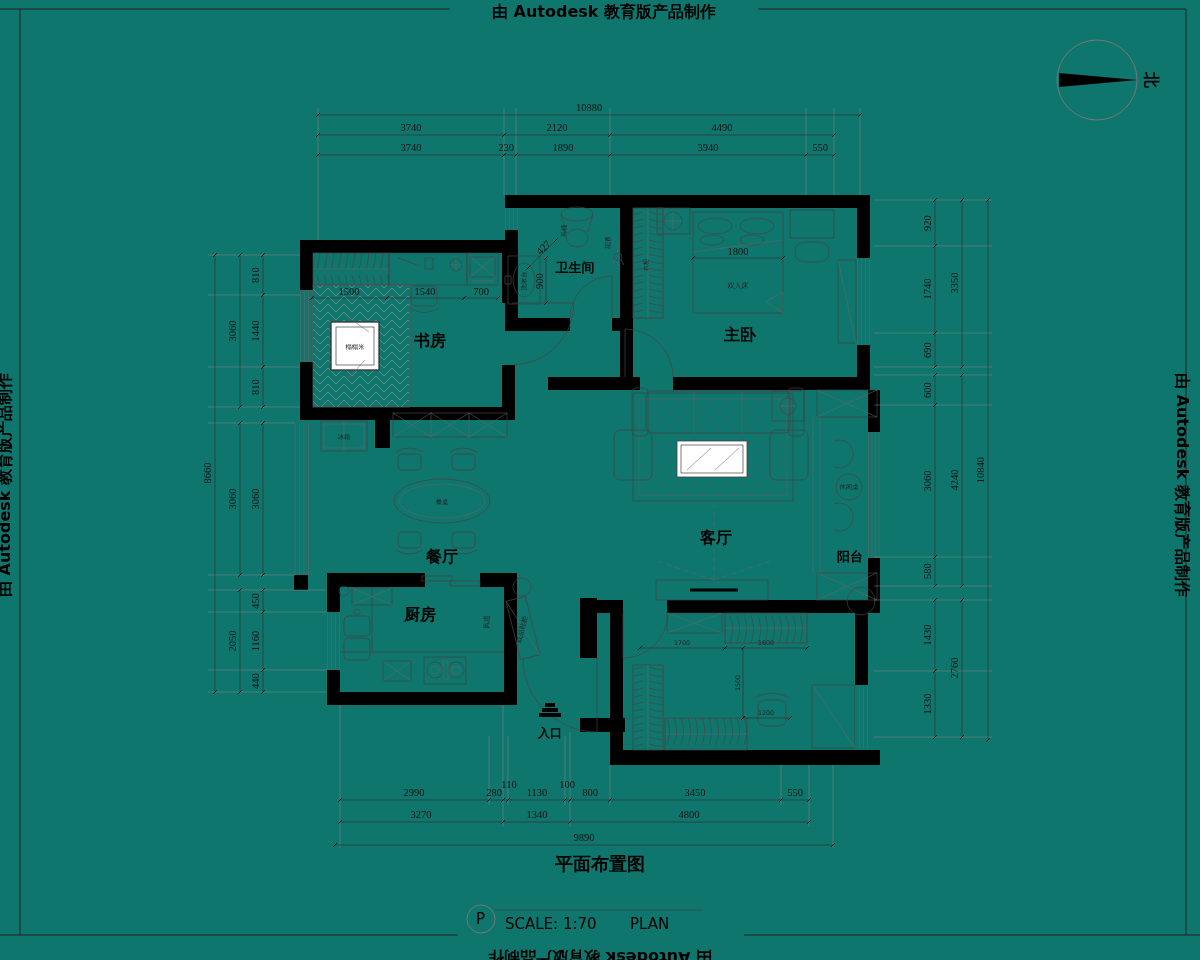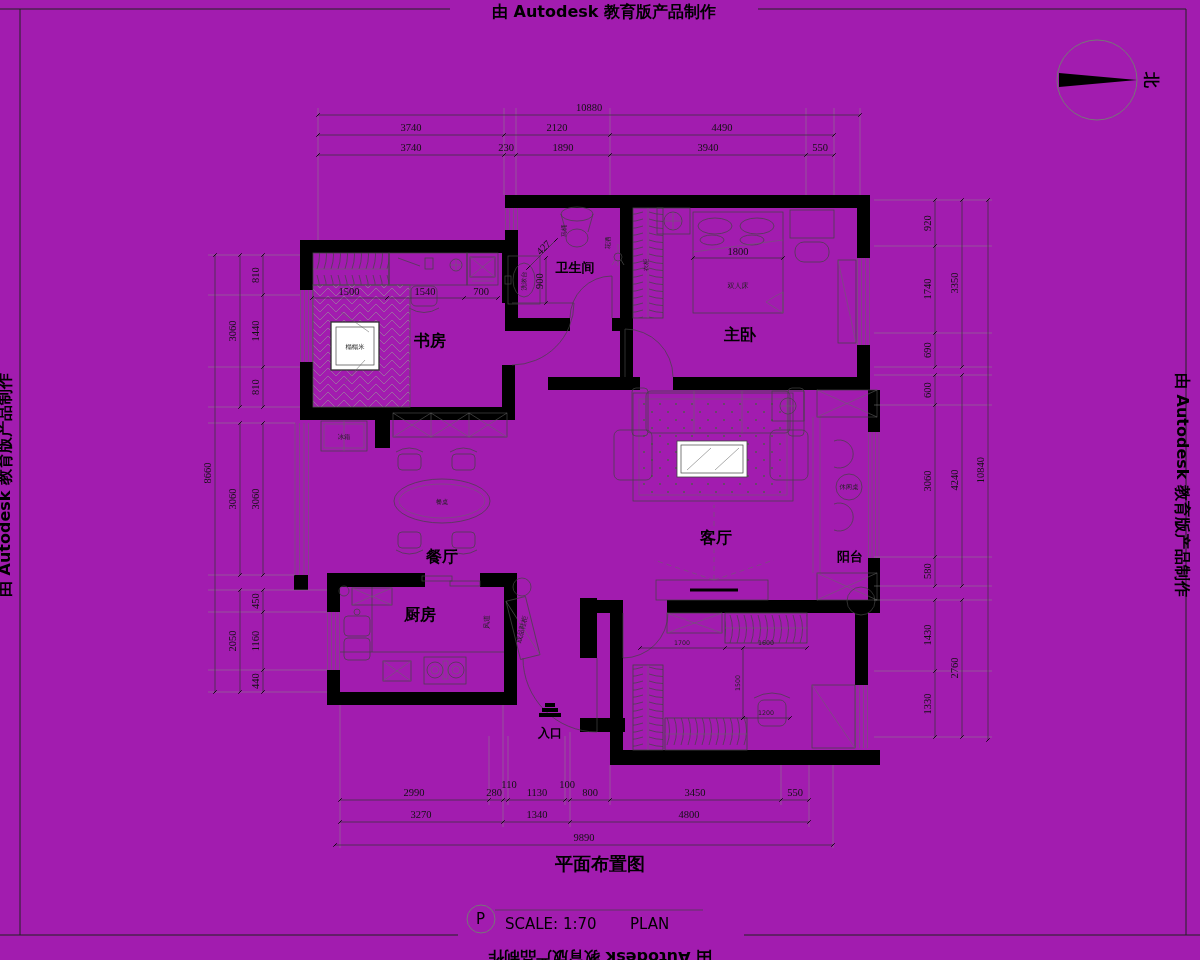--- a/index.html
+++ b/index.html
@@ -1,16 +1,16 @@
 <!DOCTYPE html>
 <html><head>
 <meta charset="utf-8">
 <style>
   html,body{margin:0;padding:0;background:#fff;}
-  .stage{position:relative;width:1200px;height:960px;background:#a21caf;overflow:hidden;
+  .stage{position:relative;width:1200px;height:960px;background:#0f766e;overflow:hidden;
          font-family:"DejaVu Sans","Liberation Sans",sans-serif;text-align:right;}
   svg{position:absolute;left:0;top:0;}
   .w{fill:#000;stroke:none;}
   .ln{stroke:#222;stroke-width:1;fill:none;}
   .thin{stroke:#444;stroke-width:.7;fill:none;}
   .lt{stroke:#666;stroke-width:.55;fill:none;}
   .ext{stroke:#888;stroke-width:.5;fill:none;}
   .dim{stroke:#333;stroke-width:.7;fill:none;}
   .dash{stroke-dasharray:5 4;}
   .dt{font:10.5px "Liberation Serif","DejaVu Serif",serif;fill:#111;text-anchor:middle;}

